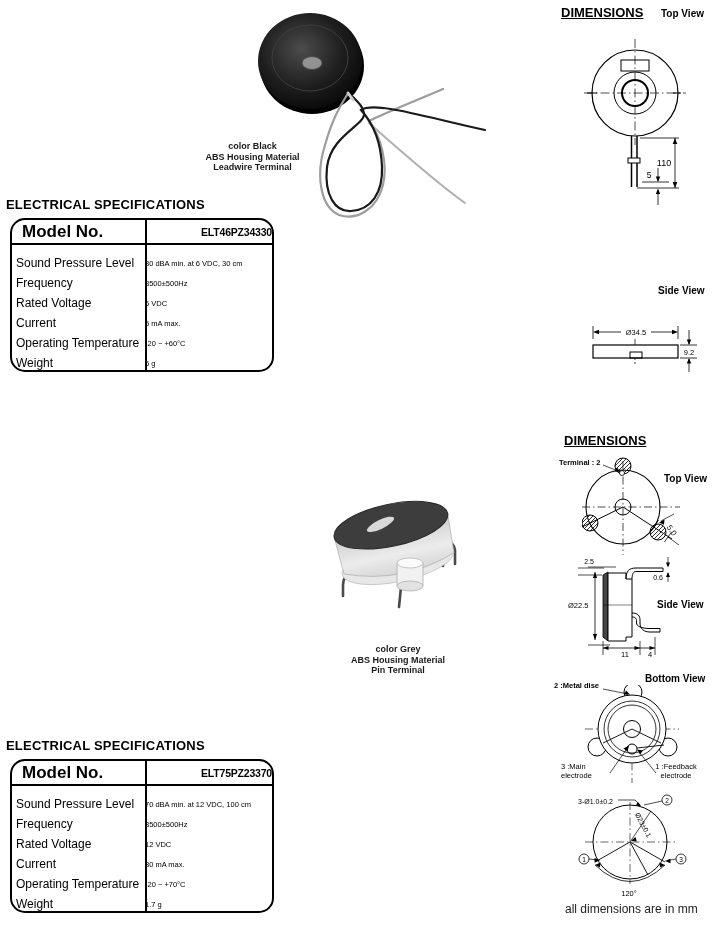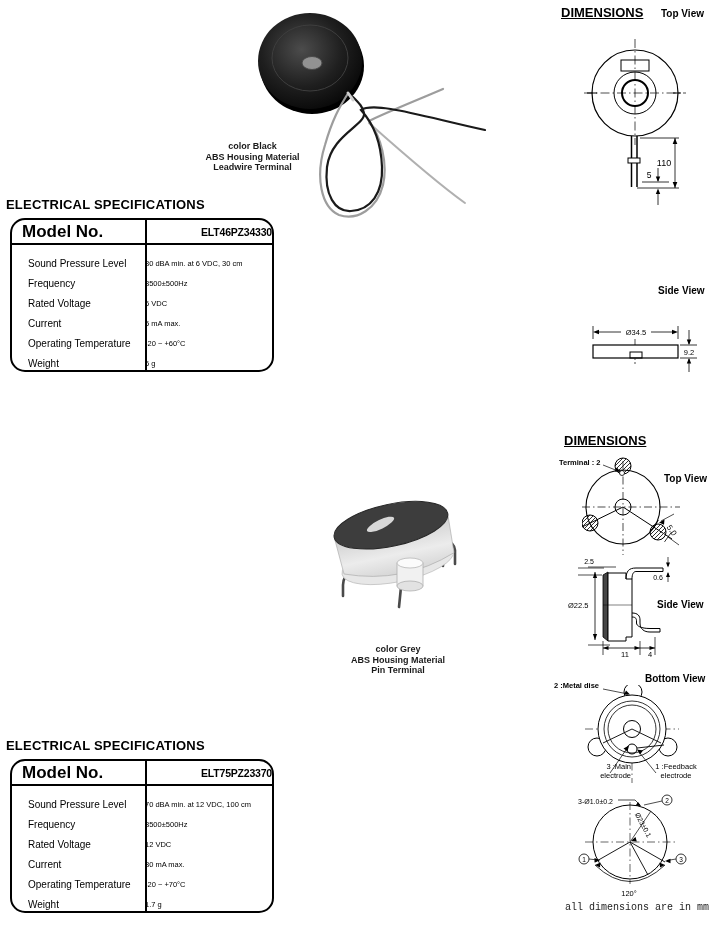--- a/index.html
+++ b/index.html
@@ -4,29 +4,29 @@
 <style>
   html,body{margin:0;padding:0;}
   body{width:727px;height:926px;background:#fff;position:relative;overflow:hidden;
        font-family:"Liberation Sans",sans-serif;color:#000;}
   .abs{position:absolute;}
   .spec-title{font-size:13px;font-weight:800;letter-spacing:.2px;white-space:nowrap;}
   .dims-title{font-size:13px;font-weight:800;white-space:nowrap;text-decoration:underline;}
   .view-label{font-size:10px;font-weight:800;white-space:nowrap;}
   .caption{text-align:center;font-size:9px;font-weight:700;line-height:10.5px;color:#1a1a1a;white-space:nowrap;}
   .note{font-size:7.5px;font-weight:700;white-space:nowrap;}
-  .foot{font-size:10px;color:#222;white-space:nowrap;font-family:Liberation Mono, monospace;}
+  .foot{font-size:12px;color:#222;white-space:nowrap;}
   .spec-table{border:2px solid #000;border-radius:15px;background:#fff;box-sizing:border-box;}
   .spec-header{display:flex;align-items:center;height:23px;border-bottom:2px solid #000;}
   .spec-header .mlabel{width:133px;padding-left:10px;font-size:17px;font-weight:800;box-sizing:border-box;}
   .spec-header .mvalue{flex:1;text-align:right;font-size:10.5px;font-weight:800;letter-spacing:-.2px;}
   .vdivider{position:absolute;left:133px;top:0;bottom:0;width:2px;background:#000;}
   .rows{position:absolute;left:0;right:0;top:25px;bottom:0;padding-top:8px;}
   .row{display:flex;height:20px;align-items:center;}
-  .row .rlabel{width:133px;padding-left:16px;font-size:10px;box-sizing:border-box;white-space:nowrap;}
+  .row .rlabel{width:133px;padding-left:4px;font-size:12px;box-sizing:border-box;white-space:nowrap;}
   .row .rvalue{flex:1;font-size:7.5px;white-space:nowrap;}
   svg text{font-family:"Liberation Sans",sans-serif;fill:#000;}
 </style>
 </head>
 <body>
 
 <svg class="abs" style="left:235px;top:5px;" width="290" height="215" viewBox="0 0 290 215">
   <defs>
     <radialGradient id="g1" cx="42%" cy="38%" r="70%">
       <stop offset="0%" stop-color="#4c4c4c"></stop>
@@ -313,21 +313,21 @@
     <line x1="20" y1="4" x2="45" y2="9" stroke-width=".7"></line>
     <line x1="27" y1="88" x2="45" y2="62" stroke-width=".7"></line>
     <line x1="73" y1="88" x2="56" y2="67" stroke-width=".7"></line>
   </g>
   <g fill="#000" stroke="none">
     <path d="M47,9.5 L41,9.7 L43,5.5 Z"></path>
     <path d="M46,60.5 L44.5,66.5 L40.5,63.5 Z"></path>
     <path d="M54,64.5 L60,65.5 L57,69.5 Z"></path>
   </g>
 </svg>
-<div class="abs note" style="left:573px;top:762px;width:58px;text-align:right;font-weight:400;">
+<div class="abs note" style="left:561px;top:762px;width:58px;text-align:left;font-weight:400;">
   <div>3 :Main</div>
   <div>electrode</div>
 </div>
 <div class="abs note" style="left:645px;top:762px;width:62px;text-align:center;font-weight:400;">
   <div>1 :Feedback</div>
   <div>electrode</div>
 </div>
 
 <svg class="abs" style="left:577px;top:790px;" width="120" height="118" viewBox="0 0 120 118">
   <g stroke="#000" fill="none">

